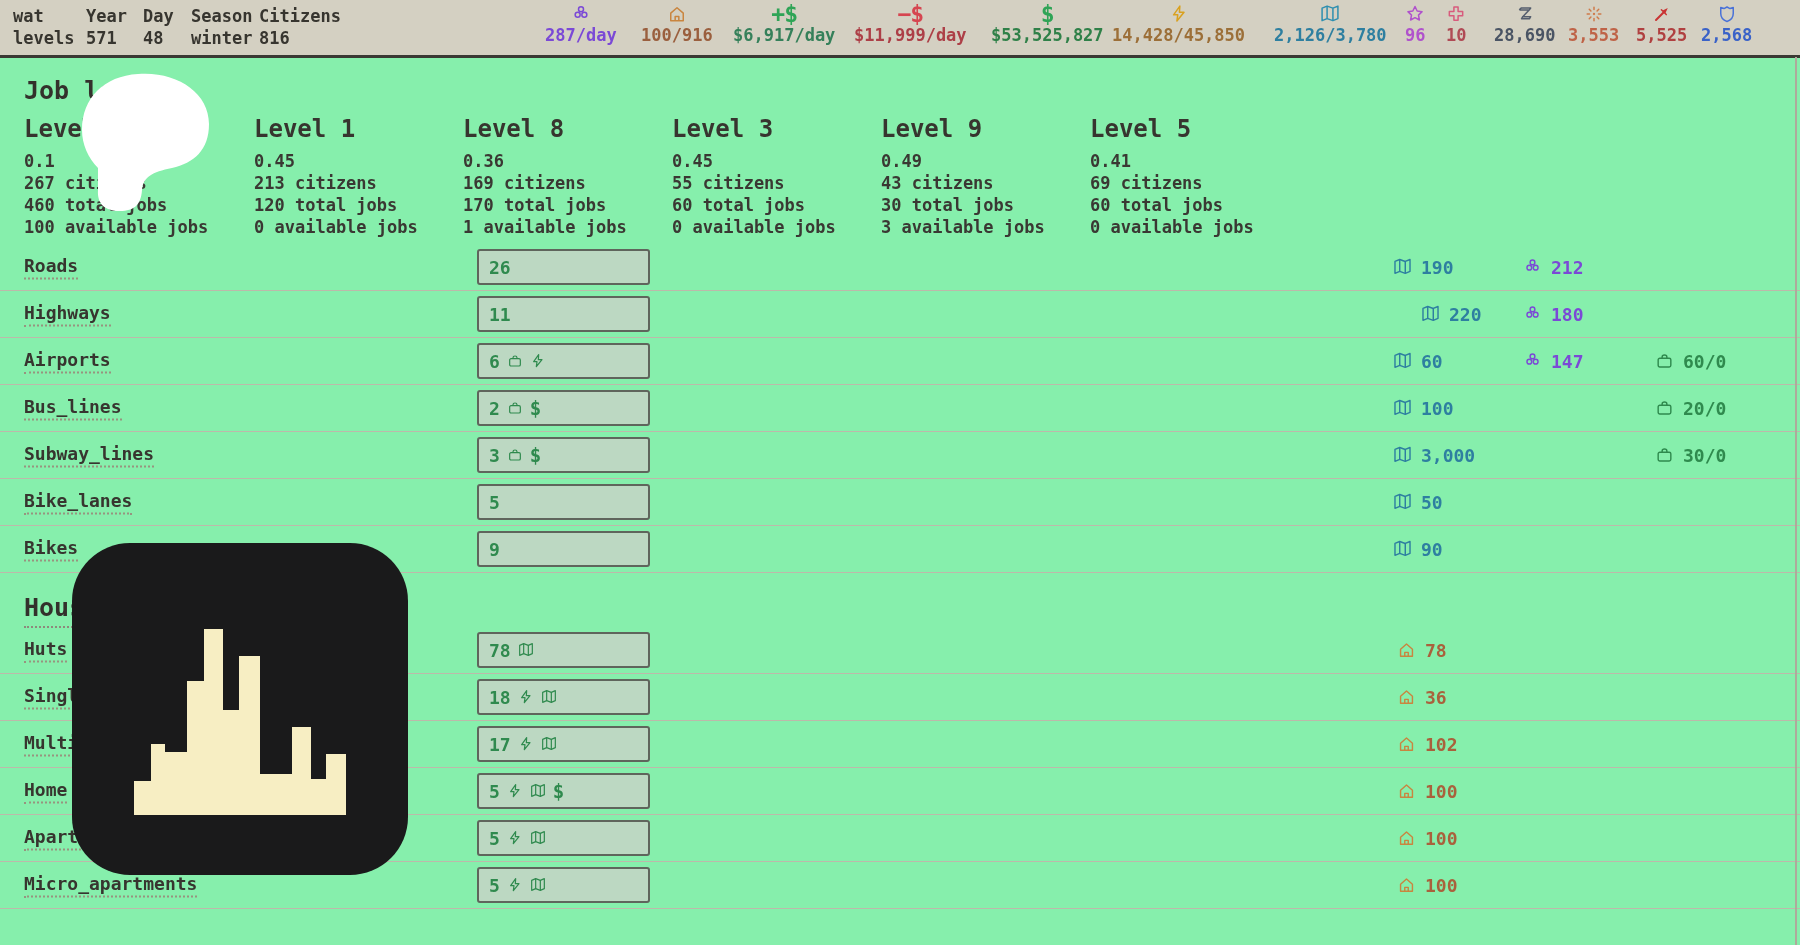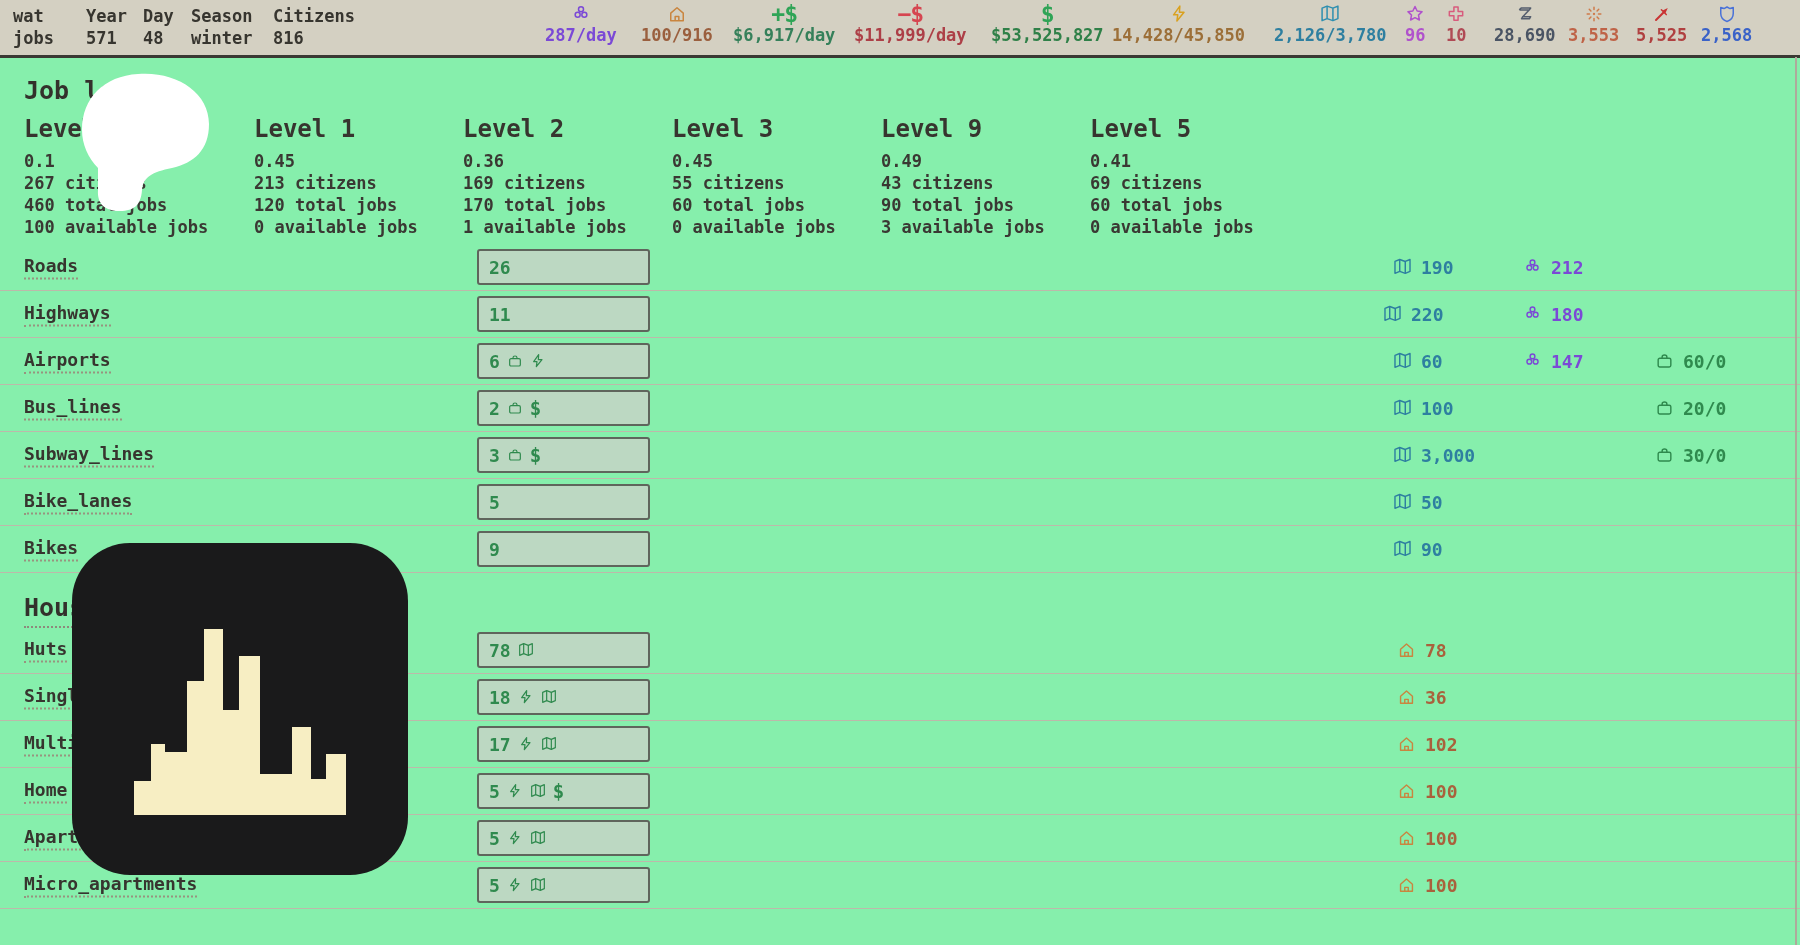--- a/index.html
+++ b/index.html
@@ -46,35 +46,35 @@
 </style>
 </head>
 <body>
 
 <div class="screen">
 
   <header class="topbar">
     <div id="identity">
         <div class="idcol" style="left:13px">
           <span class="lab">wat</span>
-          <span class="val">jobs</span>
+          <span class="val">levels</span>
         </div>
         <div class="idcol" style="left:86px">
           <span class="lab">Year</span>
           <span class="val">571</span>
         </div>
         <div class="idcol" style="left:143px">
           <span class="lab">Day</span>
           <span class="val">48</span>
         </div>
         <div class="idcol" style="left:191px">
           <span class="lab">Season</span>
           <span class="val">winter</span>
         </div>
-        <div class="idcol" style="left:273px">
+        <div class="idcol" style="left:259px">
           <span class="lab">Citizens</span>
           <span class="val">816</span>
         </div>
       </div>
     <div id="stats">
         <div class="stat" style="left:545px">
           <span class="sticon" style="color:#7b49d6">
             <svg width="20" height="20" viewBox="0 0 24 24" fill="none" stroke="currentColor" stroke-width="1.8" stroke-linejoin="round">
               <circle cx="12" cy="6.2" r="3"></circle>
               <circle cx="8" cy="12.8" r="3"></circle>
@@ -193,38 +193,38 @@
             <div class="lvl-line">100 available jobs</div>
           </div>
           <div class="lvl" style="left:254px">
             <div class="lvl-name">Level 1</div>
             <div class="lvl-line">0.45</div>
             <div class="lvl-line">213 citizens</div>
             <div class="lvl-line">120 total jobs</div>
             <div class="lvl-line">0 available jobs</div>
           </div>
           <div class="lvl" style="left:463px">
-            <div class="lvl-name">Level 2</div>
+            <div class="lvl-name">Level 8</div>
             <div class="lvl-line">0.36</div>
             <div class="lvl-line">169 citizens</div>
             <div class="lvl-line">170 total jobs</div>
             <div class="lvl-line">1 available jobs</div>
           </div>
           <div class="lvl" style="left:672px">
             <div class="lvl-name">Level 3</div>
             <div class="lvl-line">0.45</div>
             <div class="lvl-line">55 citizens</div>
             <div class="lvl-line">60 total jobs</div>
             <div class="lvl-line">0 available jobs</div>
           </div>
           <div class="lvl" style="left:881px">
             <div class="lvl-name">Level 9</div>
             <div class="lvl-line">0.49</div>
             <div class="lvl-line">43 citizens</div>
-            <div class="lvl-line">90 total jobs</div>
+            <div class="lvl-line">30 total jobs</div>
             <div class="lvl-line">3 available jobs</div>
           </div>
           <div class="lvl" style="left:1090px">
             <div class="lvl-name">Level 5</div>
             <div class="lvl-line">0.41</div>
             <div class="lvl-line">69 citizens</div>
             <div class="lvl-line">60 total jobs</div>
             <div class="lvl-line">0 available jobs</div>
           </div>
         </div>
@@ -255,21 +255,21 @@
                 </svg>
               </span>
               <span style="color:#7b49d6">212</span>
             </div>
           </div>
           <div class="row">
             <span class="rlabel">Highways</span>
             <div class="cinput">
               <span>11</span>
             </div>
-            <div class="rstat" style="left:1383px">
+            <div class="rstat" style="left:1421px">
               <span style="color:#2e7fa0;display:flex">
                 <svg width="19" height="19" viewBox="0 0 24 24" fill="none" stroke="currentColor" stroke-width="1.8" stroke-linejoin="round">
                   <path d="M2.5 5 8.5 2.5 15.5 5 21.5 2.5 V17.5 L15.5 20 8.5 17.5 2.5 20 Z"></path>
                   <path d="M8.5 2.5 V17.5 M15.5 5 V20"></path>
                 </svg>
               </span>
               <span style="color:#2e7fa0">220</span>
             </div>
             <div class="rstat" style="left:1523px">
               <span style="color:#7b49d6;display:flex">

